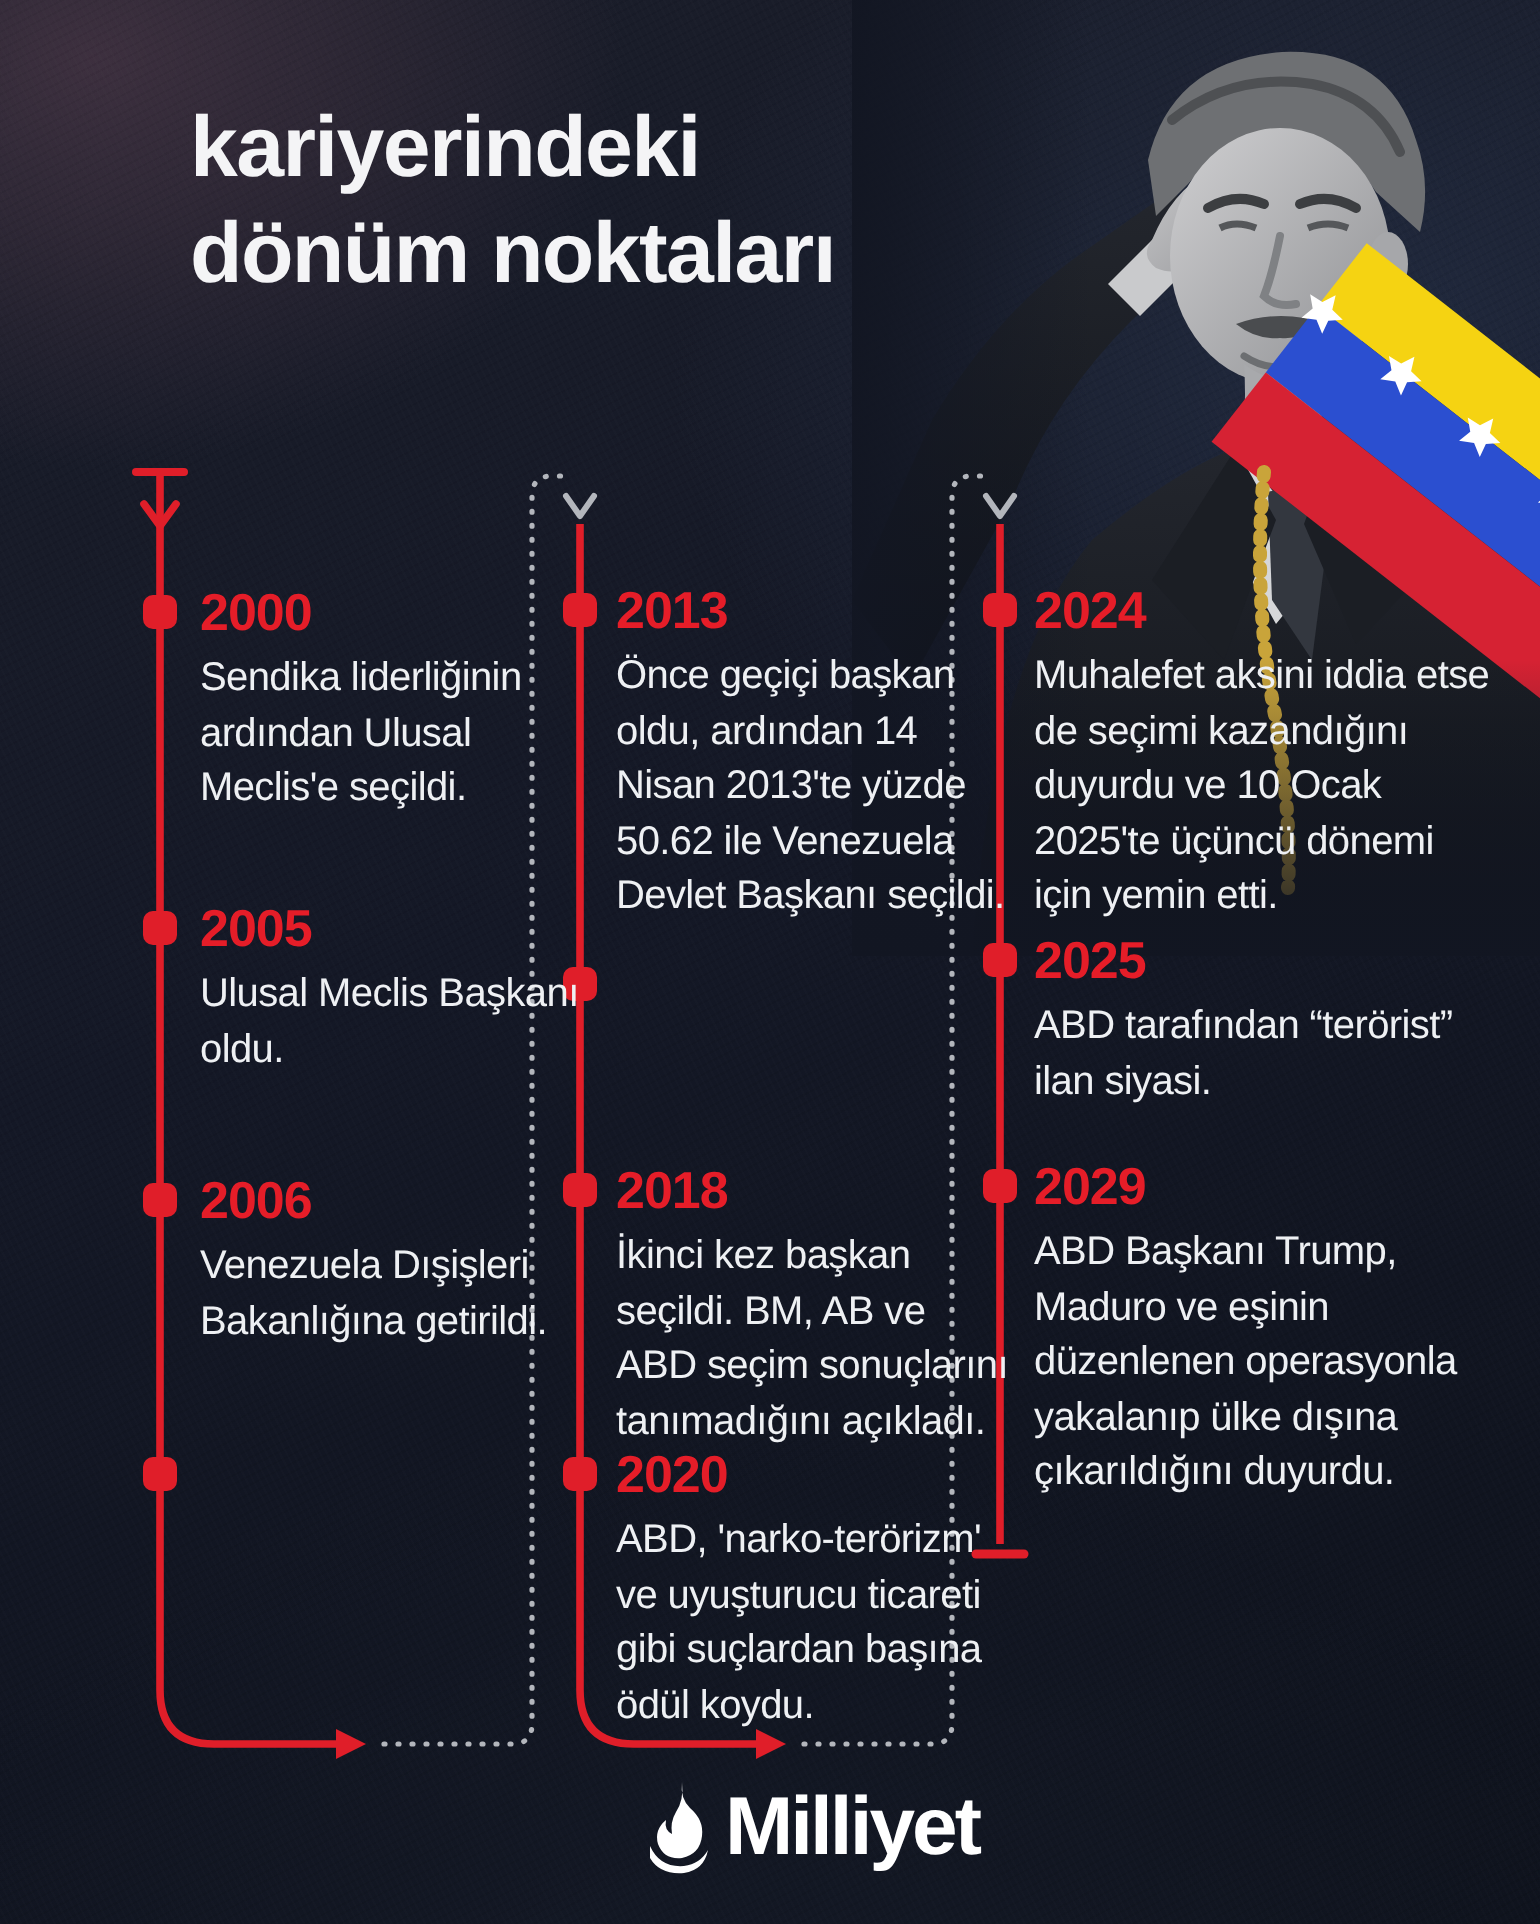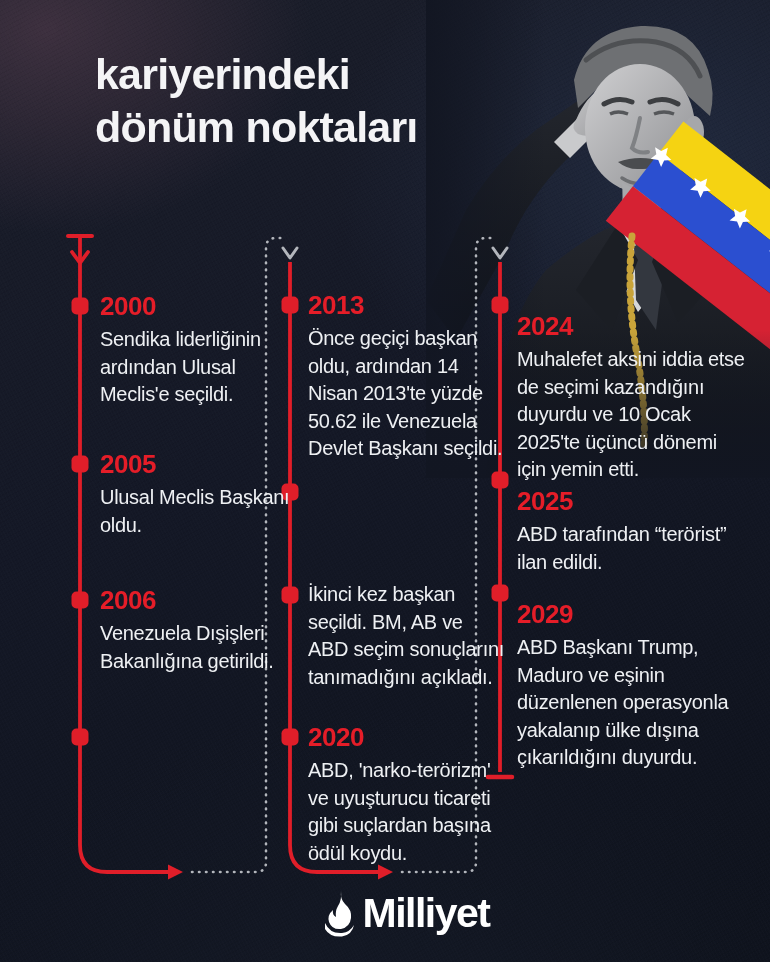--- a/index.html
+++ b/index.html
@@ -29,21 +29,21 @@
   .event{position:absolute;z-index:4;}
   .event .year{
     font-size:26px;line-height:34px;font-weight:800;color:#e51d28;letter-spacing:-.5px;
   }
   .event .desc{
     margin-top:3px;font-size:20px;line-height:27.5px;font-weight:500;
     color:#eef0f3;letter-spacing:-.3px;
   }
   .c1{left:100px;width:192px;}
   .c2{left:308px;width:197px;}
-  .c3{left:517px;width:228px;margin-top:21px;}
+  .c3{left:517px;width:228px;}
   .footer{
     position:absolute;left:0;right:0;top:889px;display:flex;align-items:center;
     justify-content:center;gap:7px;z-index:5;padding-left:41px;
   }
   .logo-text{
     color:#ffffff;font-size:41px;font-weight:800;letter-spacing:-1.5px;
   }
 </style>
 </head>
 <body>
@@ -182,34 +182,35 @@
   <div class="event c1" style="top:583px">
     <div class="year">2006</div>
     <div class="desc">Venezuela Dışişleri Bakanlığına getirildi.</div>
   </div>
 
   <div class="event c2" style="top:288px">
     <div class="year">2013</div>
     <div class="desc">Önce geçiçi başkan oldu, ardından 14 Nisan 2013'te yüzde 50.62 ile Venezuela Devlet Başkanı seçildi.</div>
   </div>
   <div class="event c2" style="top:578px">
+    <div class="year">2018</div>
     <div class="desc">İkinci kez başkan seçildi. BM, AB ve ABD seçim sonuçlarını tanımadığını açıkladı.</div>
   </div>
   <div class="event c2" style="top:720px">
     <div class="year">2020</div>
     <div class="desc">ABD, 'narko-terörizm' ve uyuşturucu ticareti gibi suçlardan başına ödül koydu.</div>
   </div>
 
   <div class="event c3" style="top:288px">
     <div class="year">2024</div>
     <div class="desc">Muhalefet aksini iddia etse de seçimi kazandığını duyurdu ve 10 Ocak 2025'te üçüncü dönemi için yemin etti.</div>
   </div>
   <div class="event c3" style="top:463px">
     <div class="year">2025</div>
-    <div class="desc">ABD tarafından “terörist” ilan edildi.</div>
+    <div class="desc">ABD tarafından “terörist” ilan siyasi.</div>
   </div>
   <div class="event c3" style="top:576px">
     <div class="year">2029</div>
     <div class="desc">ABD Başkanı Trump, Maduro ve eşinin düzenlenen operasyonla yakalanıp ülke dışına çıkarıldığını duyurdu.</div>
   </div>
 
   <div class="footer">
     <svg width="34" height="48" viewBox="0 0 34 48">
       <path d="M19,2 Q18,10 23,15 Q30,21 29,29 Q28,38 19,40 Q10,41 7,33 Q5,26 11,21 Q10,26 14,28 Q13,22 16,17 Q20,11 19,2 Z" fill="#ffffff"></path>
       <path d="M3,34 Q8,45 20,44 Q28,43 32,36 Q30,46 20,47.5 Q8,48.5 3,40 Z" fill="#ffffff"></path>

